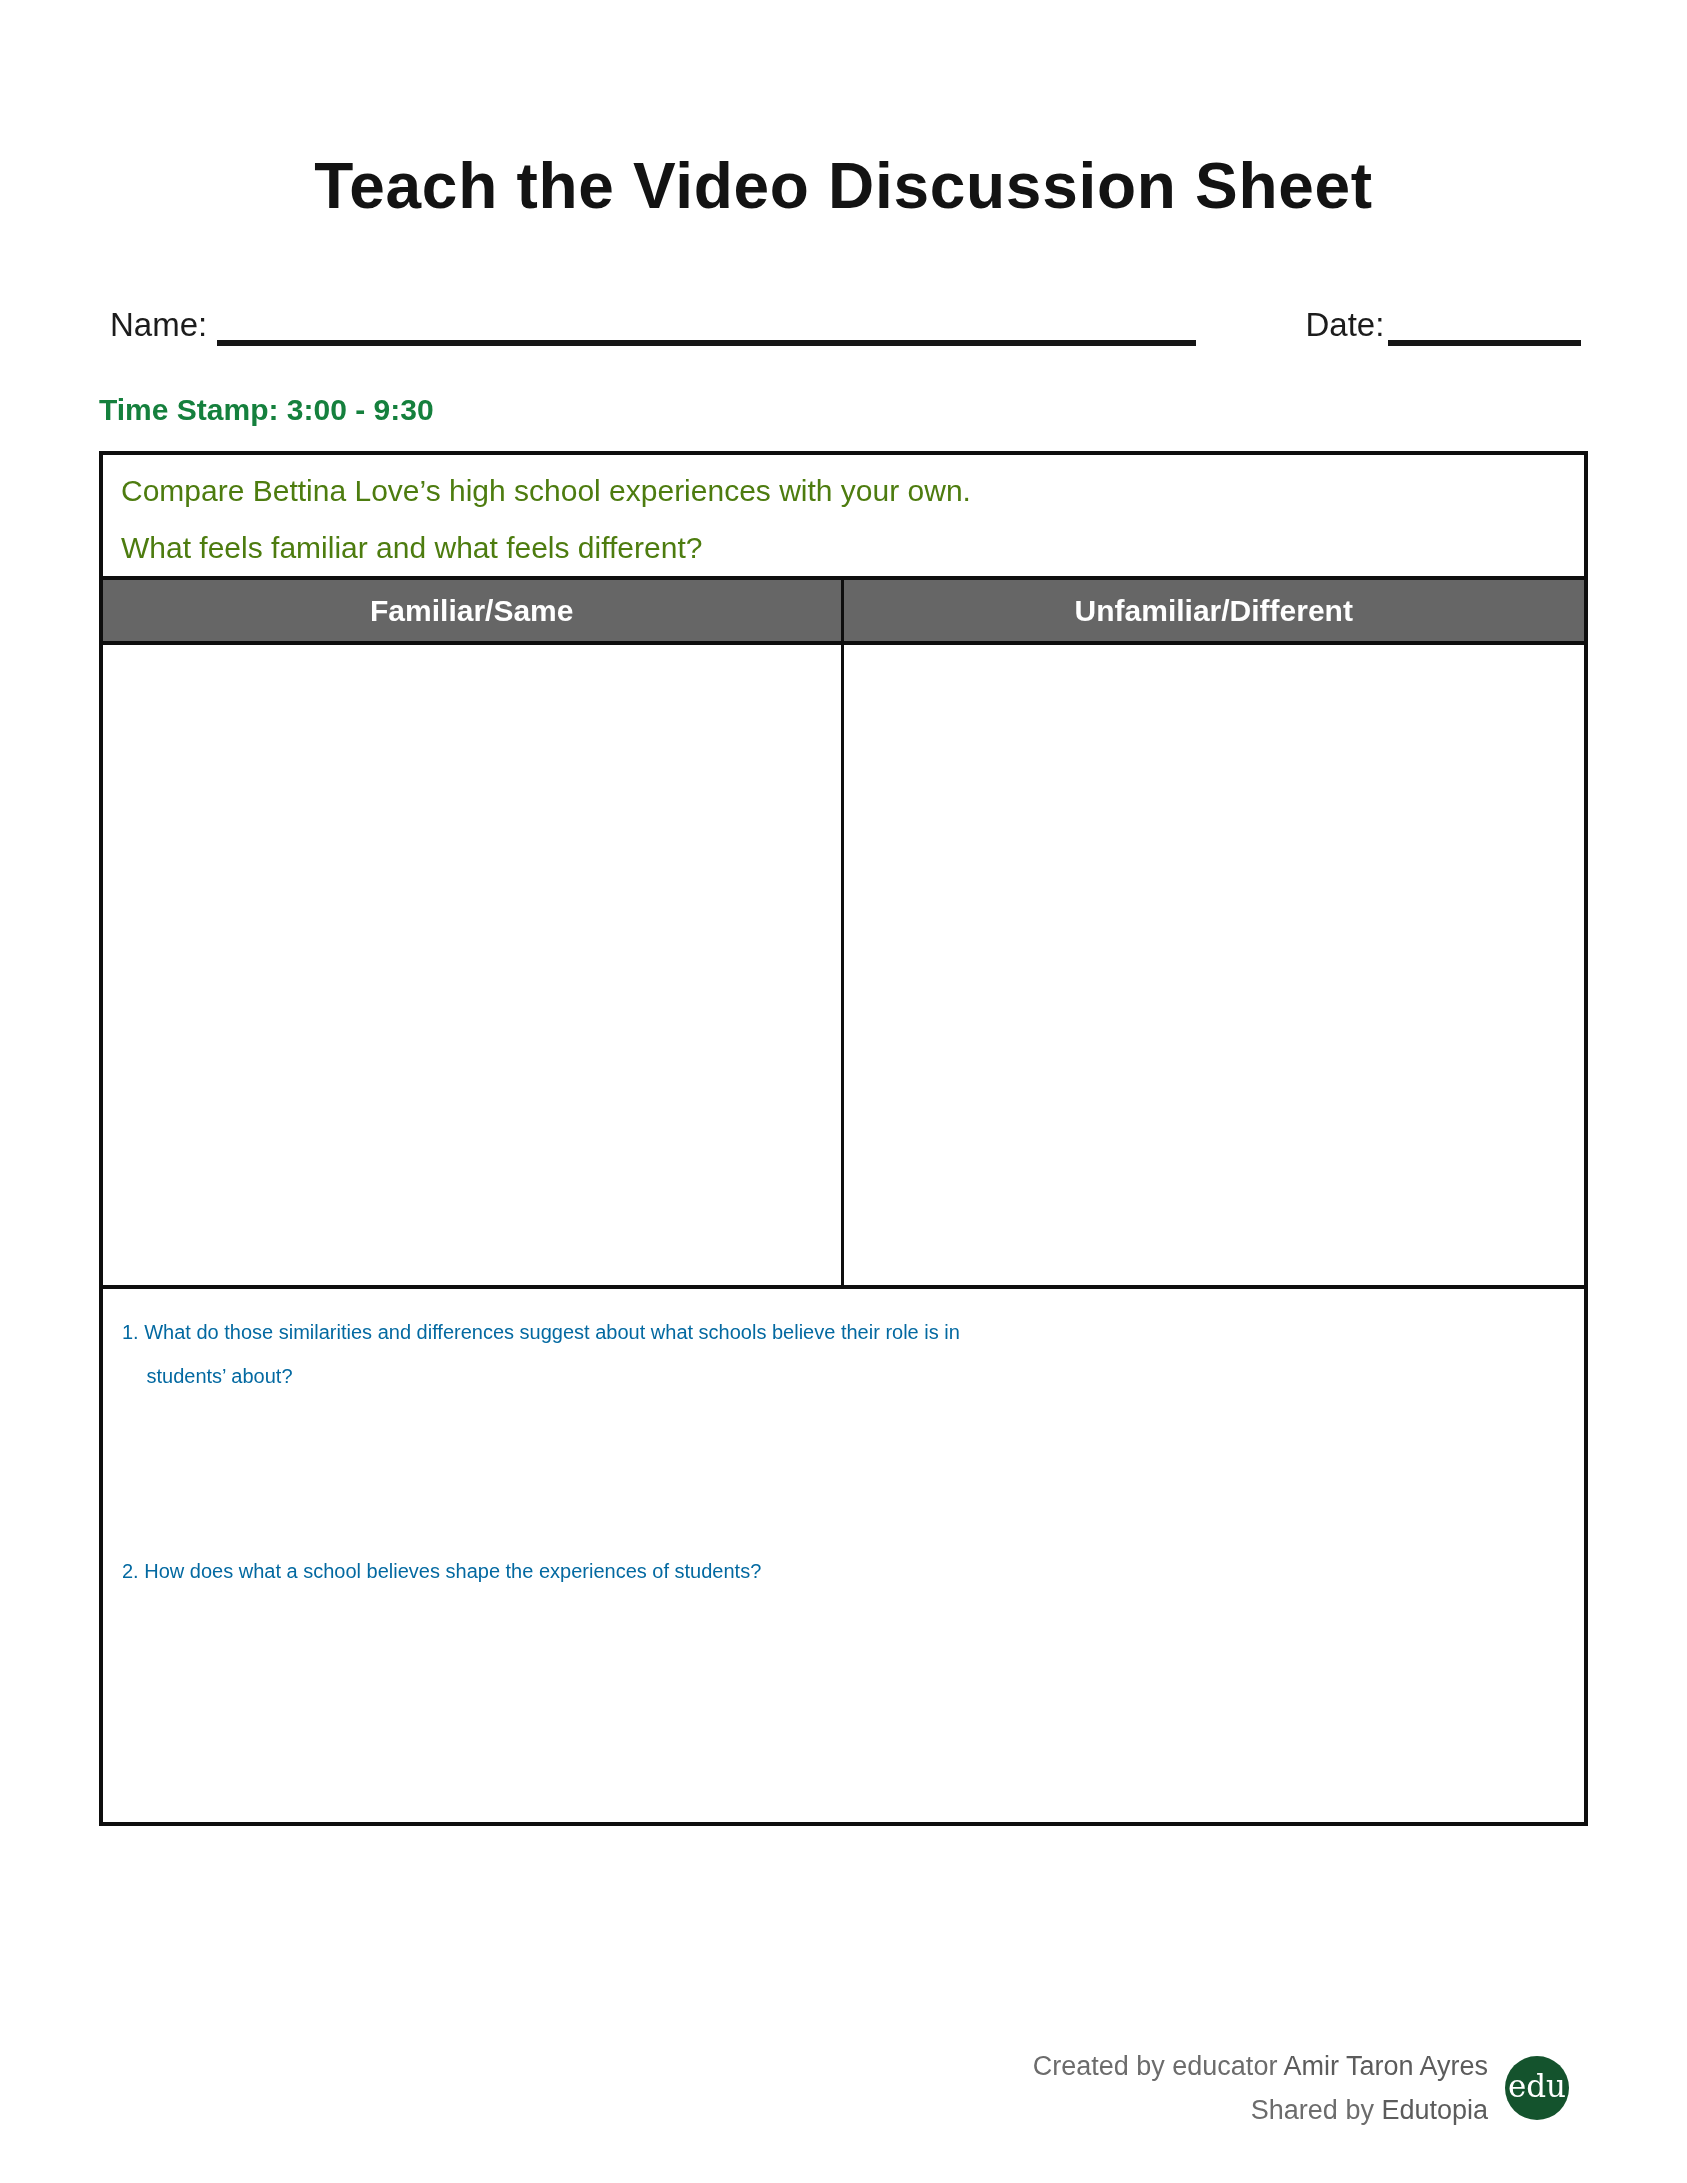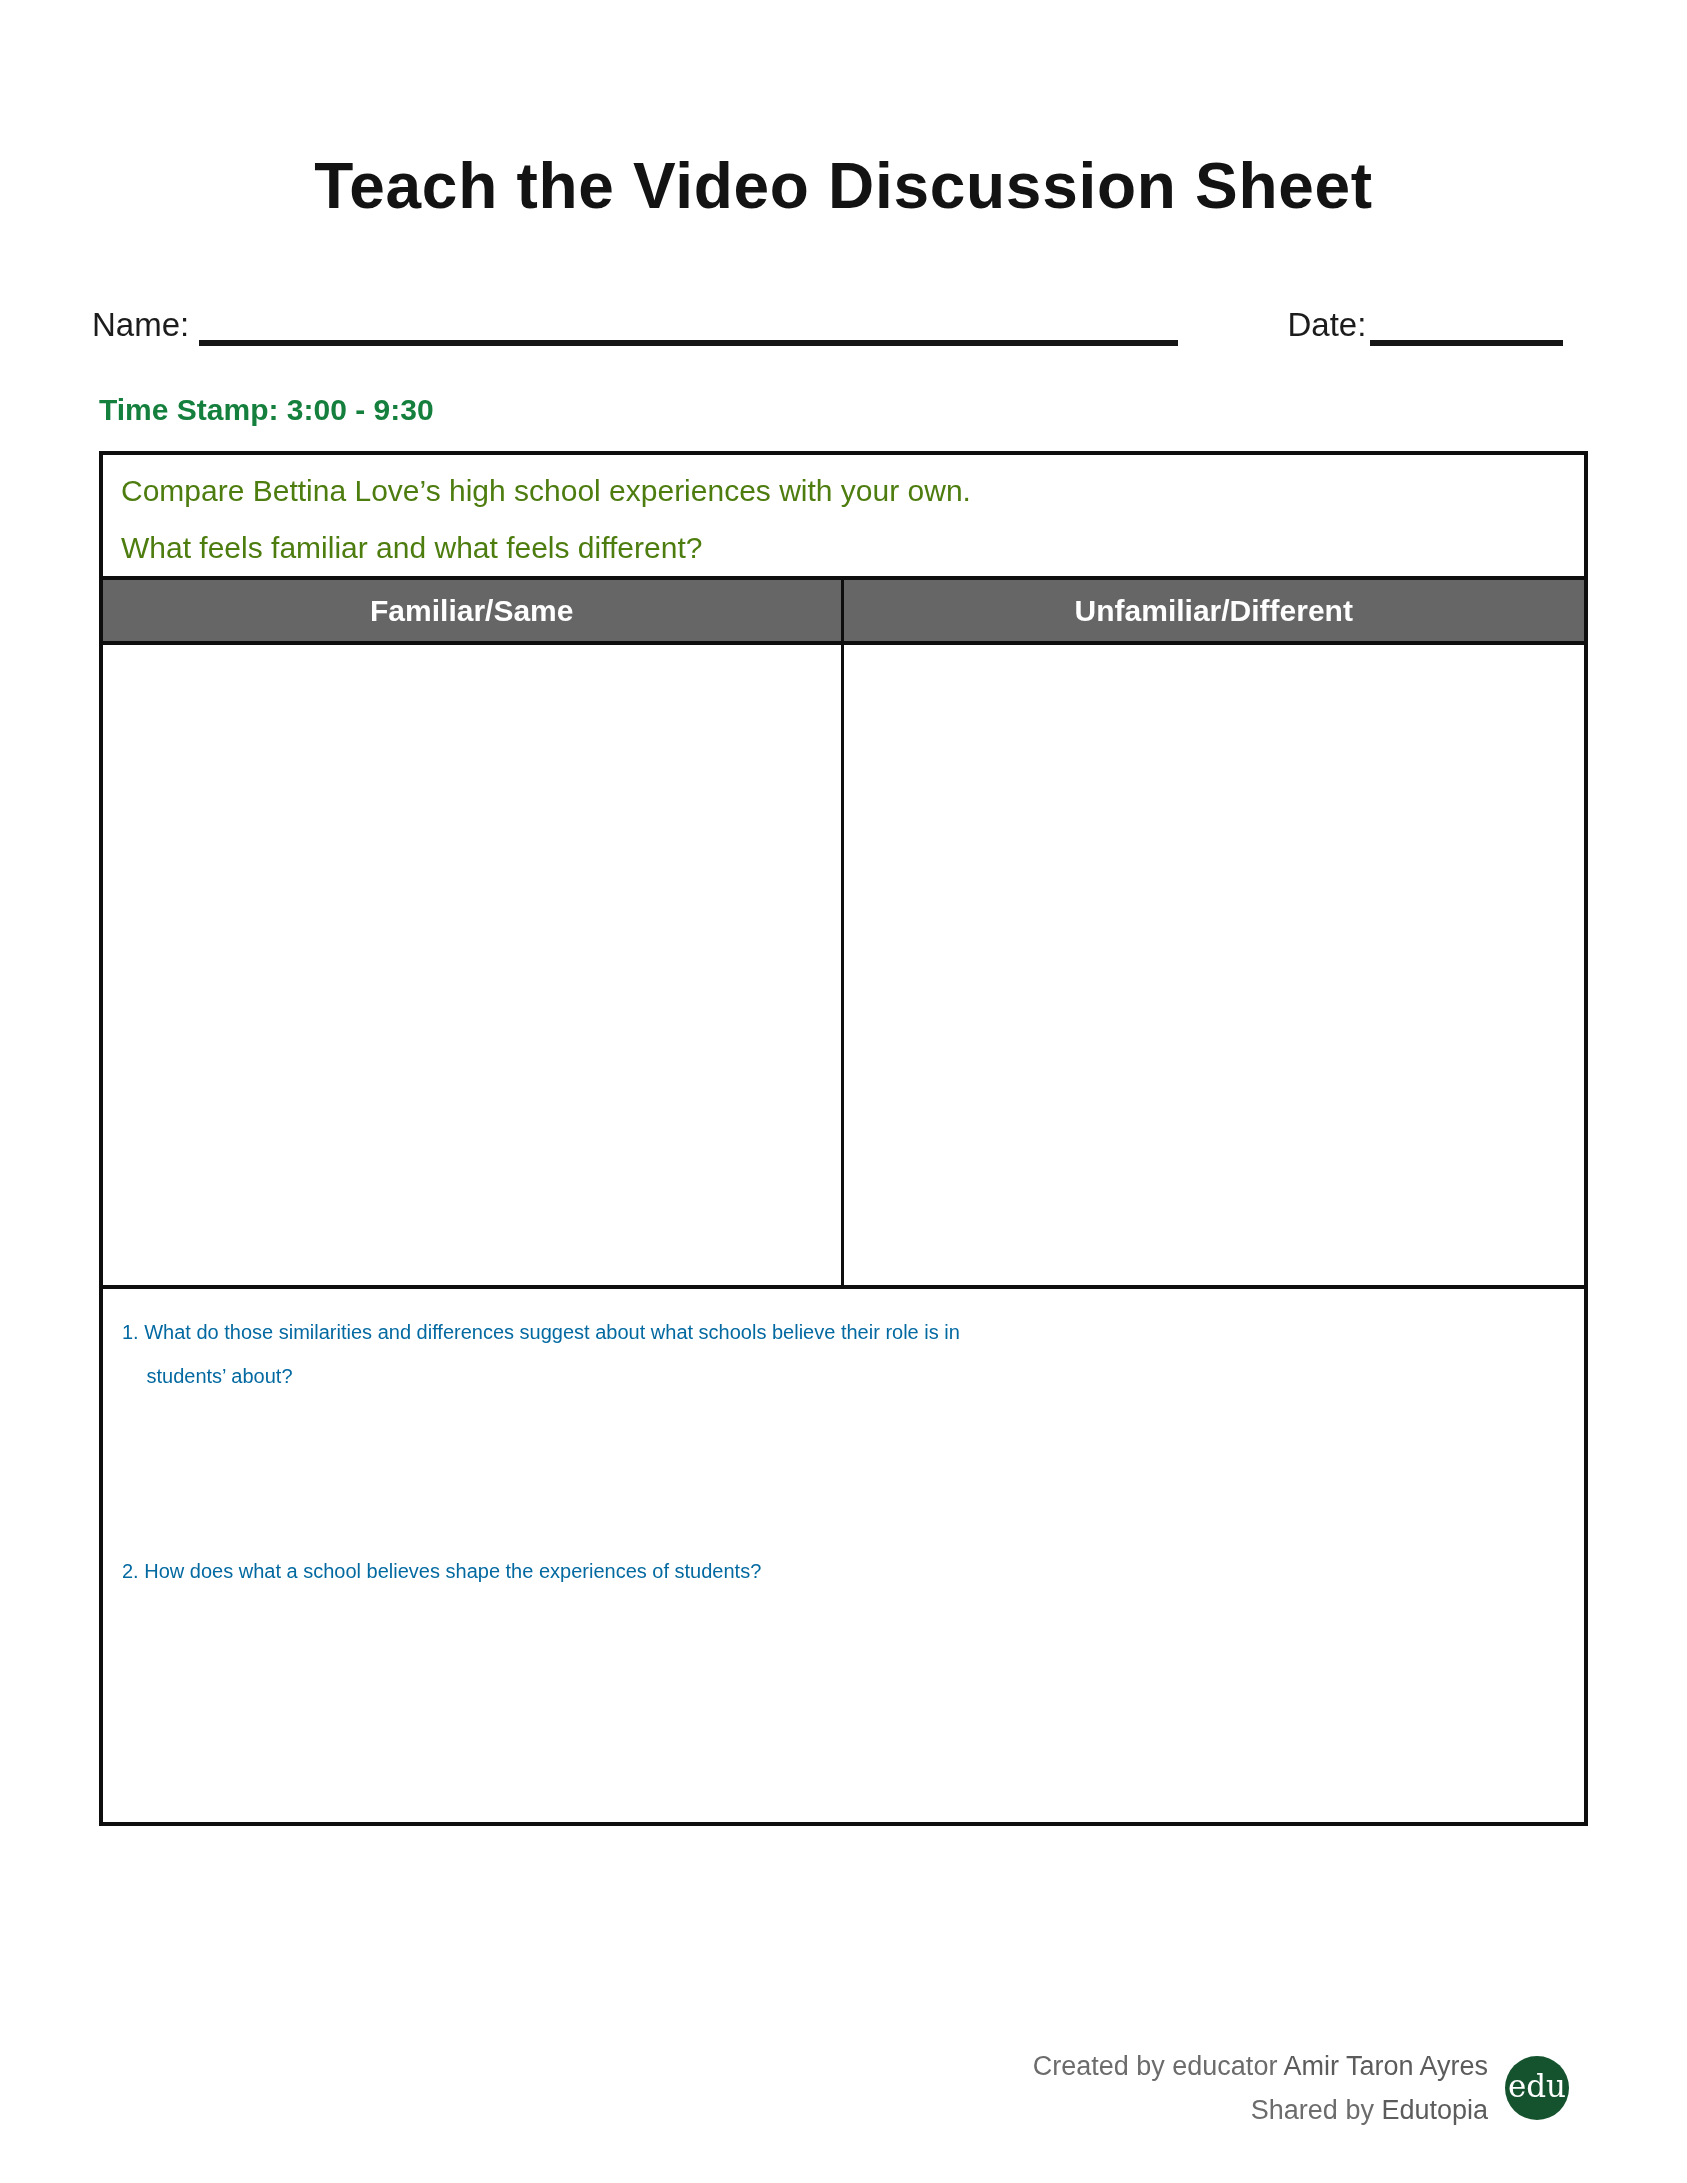--- a/index.html
+++ b/index.html
@@ -26,21 +26,21 @@
     font-size: 64px;
     font-weight: bold;
     letter-spacing: 0.7px;
     color: #131313;
   }
 
   
   .name-date-row {
     position: absolute;
     top: 306px;
-    left: 92px;
+    left: 110px;
     width: 1473px;
     display: flex;
     align-items: center;
     font-size: 33px;
     color: #1c1c1c;
   }
   .field-label { white-space: nowrap; padding-bottom: 2.6px; }
   .fill-line { border-bottom: 6px solid #161616; height: 40px; }
   .name-line { width: 979px; margin-left: 9.3px; }
   .date-label { margin-left: 110px; }

